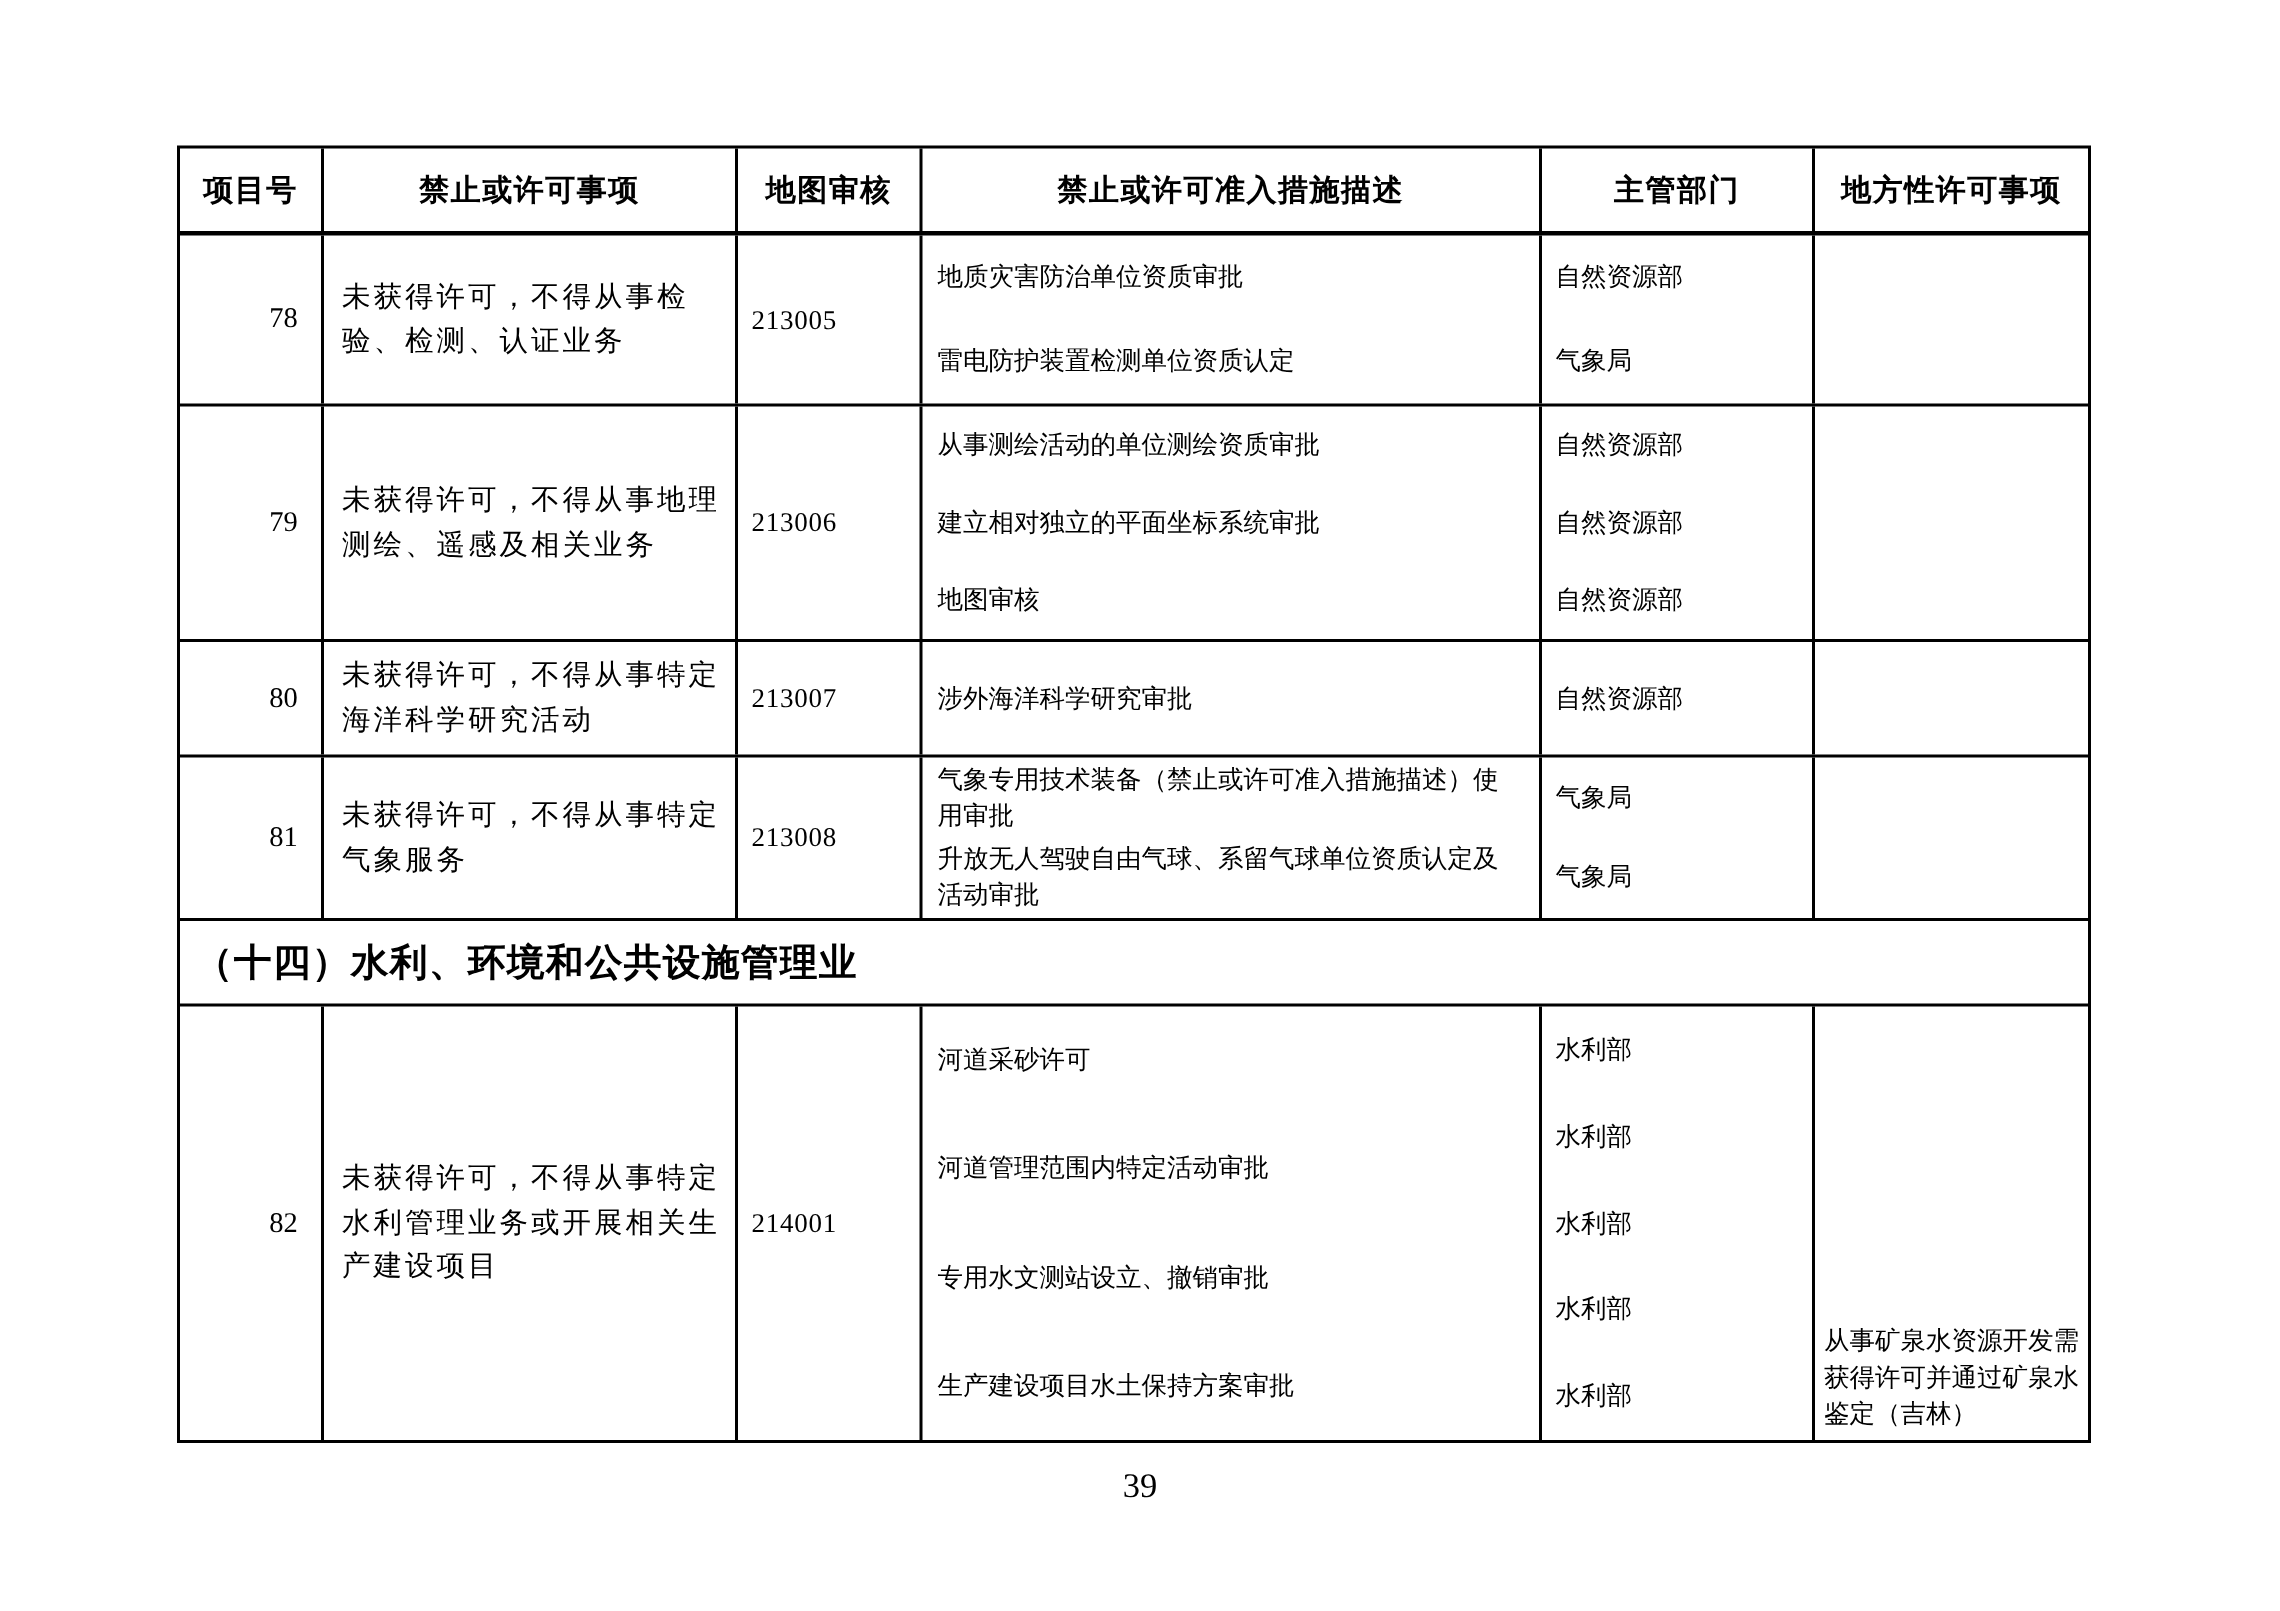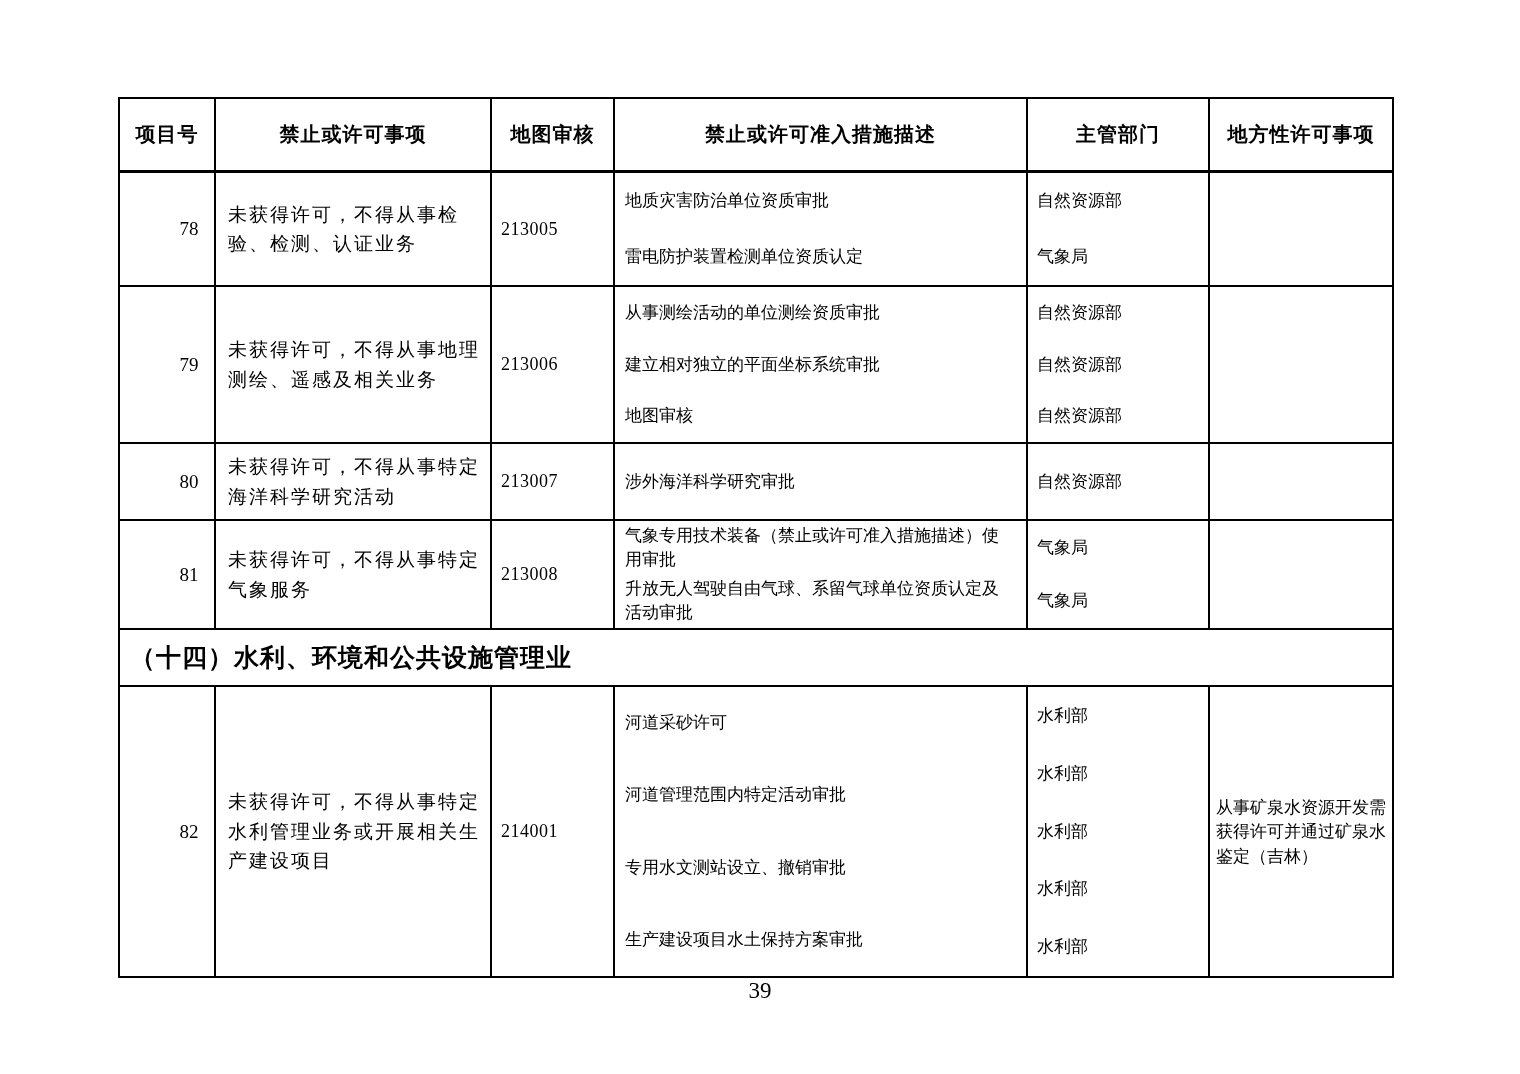--- a/index.html
+++ b/index.html
@@ -11,29 +11,29 @@
   }
   .doc-table {
     position:absolute;
     left:118px; top:97px;
     width:1276px;
     border:2px solid #000;
     background:#fff;
   }
   .trow { display:flex; border-bottom:2px solid #000; }
   .trow:last-child { border-bottom:none; }
-  .thead { border-bottom:3px solid #000; height:74px; }
+  .thead { border-bottom:3px solid #000; height:58px; }
   .c { border-right:2px solid #000; display:flex;padding-left:44px; }
   .c:last-child { border-right:none; }
   .c1 { width:96px;  align-items:center; justify-content:center; }
   .c2 { width:276px; align-items:center; padding:4px 10px 4px 12px; }
   .c3 { width:123px; align-items:center; padding-left:9px; }
   .c4 { width:413px; flex-direction:column; padding-left:10px; padding-right:20px; }
   .c5 { width:182px; flex-direction:column; padding-left:9px; }
-  .c6 { width:182px; align-items:center; padding:6px 4px 4px 6px; }
+  .c6 { width:182px; align-items:flex-end; padding:6px 4px 4px 6px; }
   .thead .c { align-items:center; justify-content:center; padding:0; }
   .thead .hc {
     font-weight:bold; font-size:20px; letter-spacing:1px;
   }
   .num { font-size:19px; }
   .code { font-size:18px; letter-spacing:0.5px; }
   .item { font-size:19px; letter-spacing:2px; line-height:1.55; }
   .m { flex:1; display:flex; align-items:center; }
   .m span { font-size:17px; line-height:1.4; letter-spacing:0; }
   .local span { font-size:17px; line-height:1.45; }

